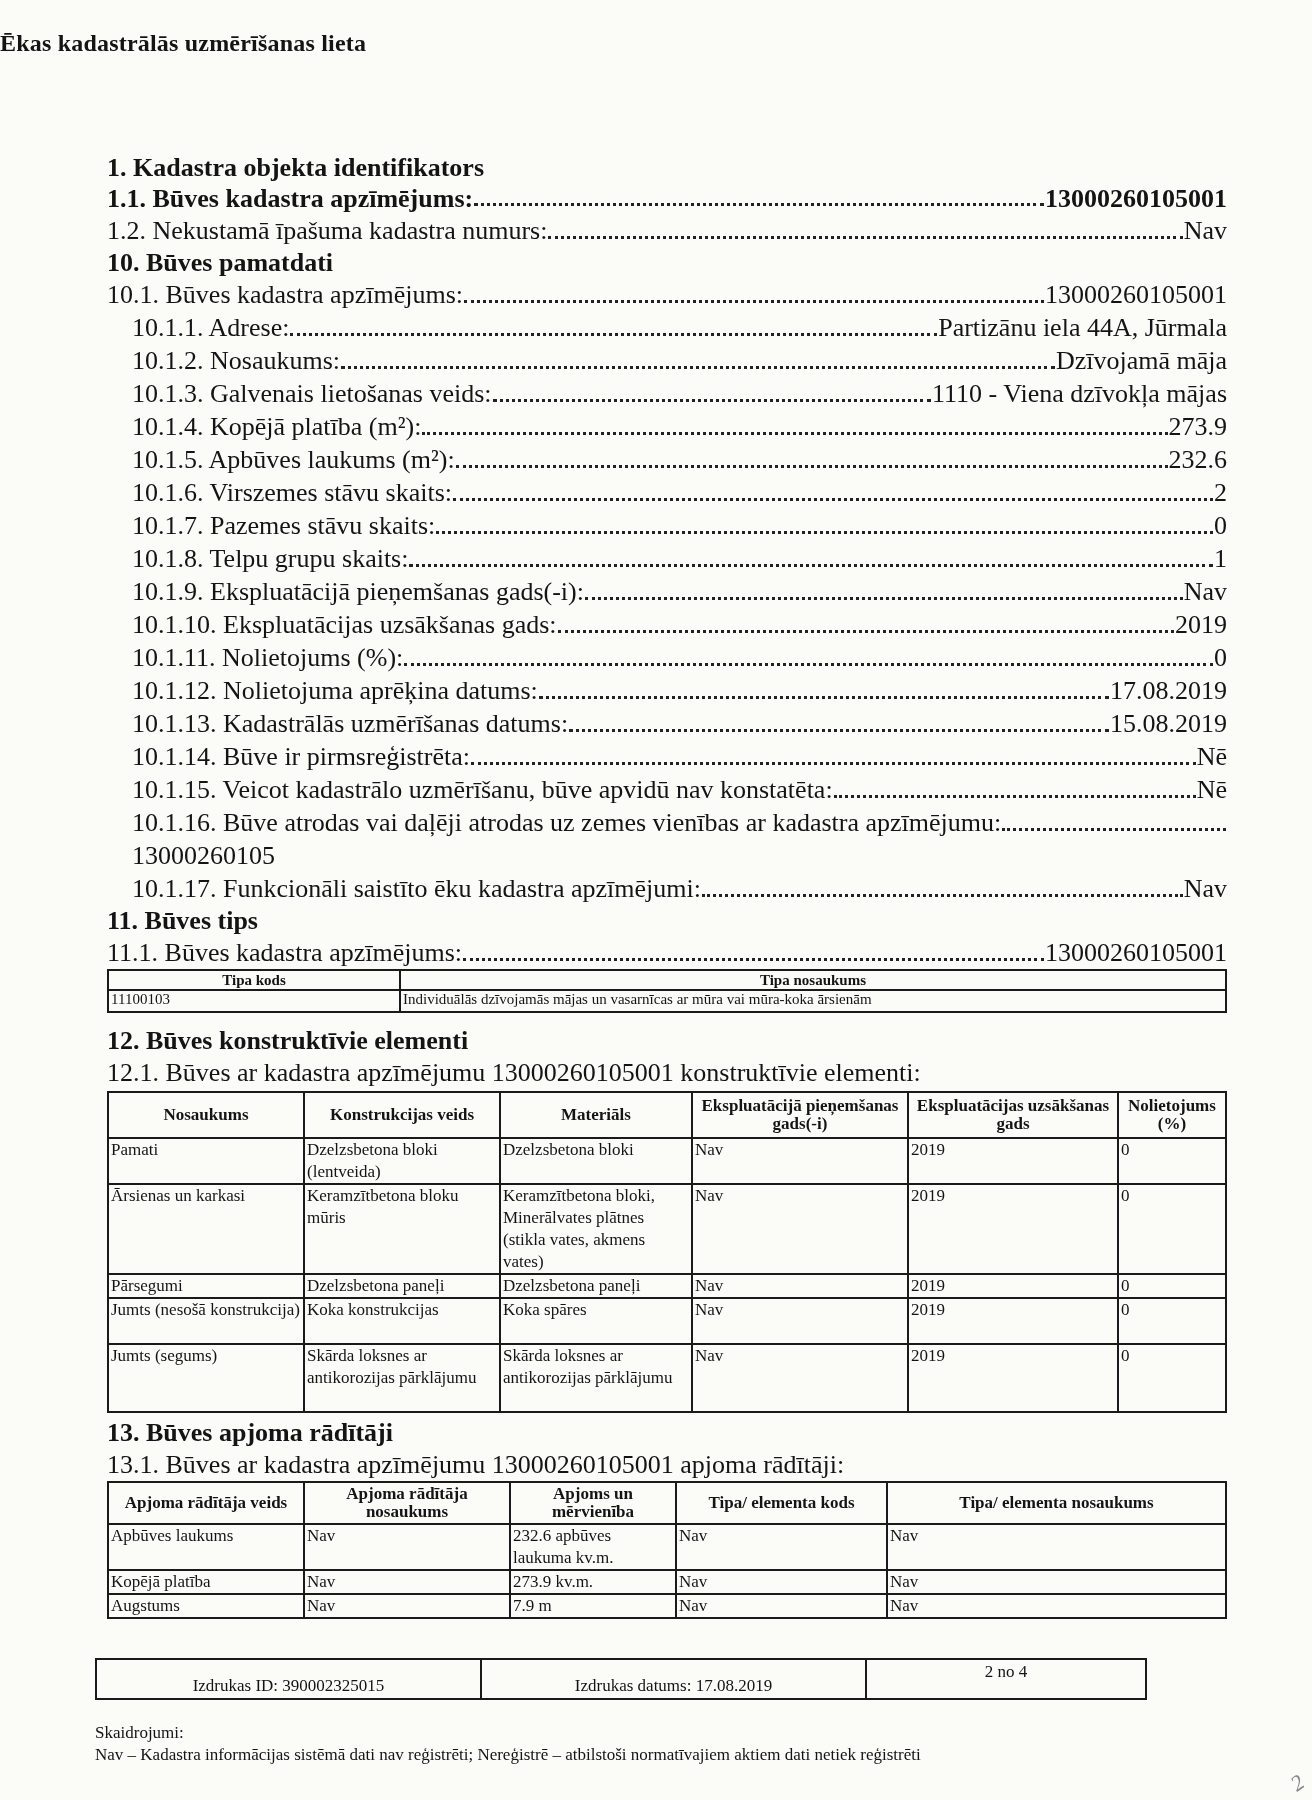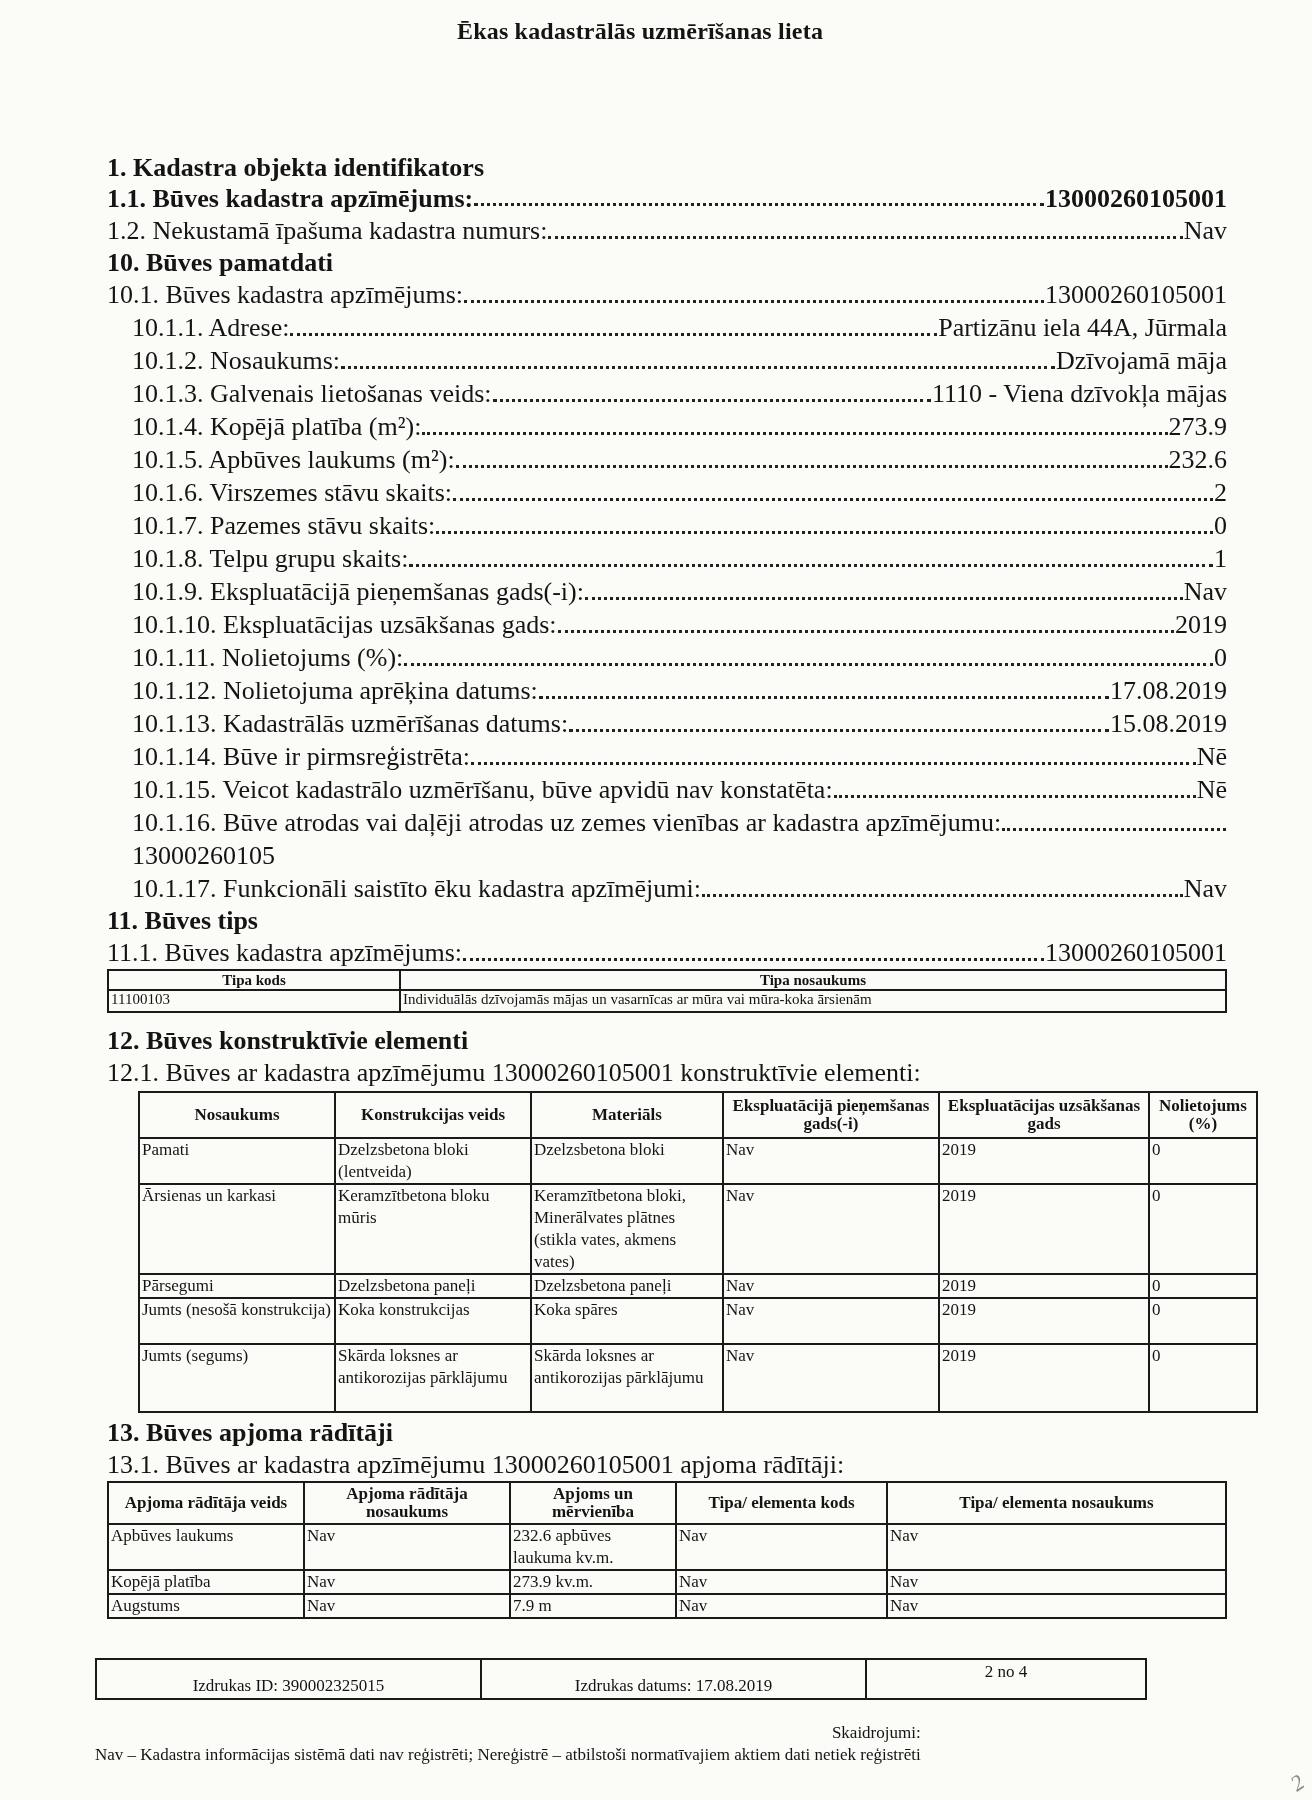--- a/index.html
+++ b/index.html
@@ -5,21 +5,21 @@
   html, body { margin: 0; padding: 0; }
   body {
     width: 1312px; height: 1800px; overflow: hidden;
     background: #fbfbf8;
     font-family: "Liberation Serif", "DejaVu Serif", serif;
     color: #141414;
     position: relative;
   }
   .page { position: absolute; left: 0; top: 0; width: 1312px; height: 1800px; }
   .doc-title {
-    position: absolute; top: 18px; left: 0; width: 1280px; text-align: center;
+    position: absolute; top: 30px; left: 0; width: 1280px; text-align: left;
     font-weight: bold; font-size: 24px; letter-spacing: 0.2px;
   }
   .content { position: absolute; left: 107px; top: 152px; width: 1120px; }
   .h1 { font-weight: bold; font-size: 26px; line-height: 31px; height: 31px; white-space: nowrap; }
   .row {
     display: flex; align-items: flex-start; font-size: 26px; line-height: 33px; height: 33px;
     white-space: nowrap;
   }
   .row.bold { font-weight: bold; height: 31px; line-height: 31px; }
   .row.indent { padding-left: 25px; }
@@ -31,32 +31,32 @@
   .row .val { flex: 0 0 auto; }
   .plain { font-size: 26px; line-height: 33px; height: 33px; padding-left: 25px; white-space: nowrap; }
 
   table.grid { border-collapse: collapse; width: 1120px; font-size: 16px; }
   table.grid td, table.grid th { border: 2px solid #1a1a1a; padding: 0 2px; vertical-align: top; }
   table.grid th { font-weight: bold; text-align: center; vertical-align: middle; line-height: 18px; }
   .tips-table { margin-top: 0; }
   .tips-table th { height: 18px; font-size: 15px; }
   .tips-table td { height: 20px; font-size: 15px; margin-top: 31px; }
 
-  .k-table { margin-top: 2px; margin-left: 31px; }
+  .k-table { margin-top: 2px; }
   .k-table th { font-size: 17px; height: 44px; }
   .k-table td { font-size: 17px; line-height: 22px; }
 
   .a-table { margin-top: 0; }
   .a-table th { font-size: 17px; height: 40px; }
   .a-table td { font-size: 17px; line-height: 22px; }
 
   .footer-table { position: absolute; left: 95px; top: 1658px; width: 1052px; border-collapse: collapse; font-size: 17px; }
   .footer-table td { border: 2px solid #1a1a1a; height: 34px; text-align: center; vertical-align: bottom; padding: 0 4px 2px; }
   .footer-table td.pg { vertical-align: top; padding-top: 2px; }
-  .notes { position: absolute; left: 95px; top: 1722px; font-size: 17px; line-height: 22px; text-align: right; }
+  .notes { position: absolute; left: 95px; top: 1722px; font-size: 17px; line-height: 22px; }
   .margin-mark { position: absolute; left: 1292px; top: 1770px; font-size: 22px; color: #888; transform: rotate(-35deg); font-style: italic; }
 </style>
 </head>
 <body>
 
 <div class="page">
 
   <div class="doc-title">Ēkas kadastrālās uzmērīšanas lieta</div>
 
   <div class="content">

